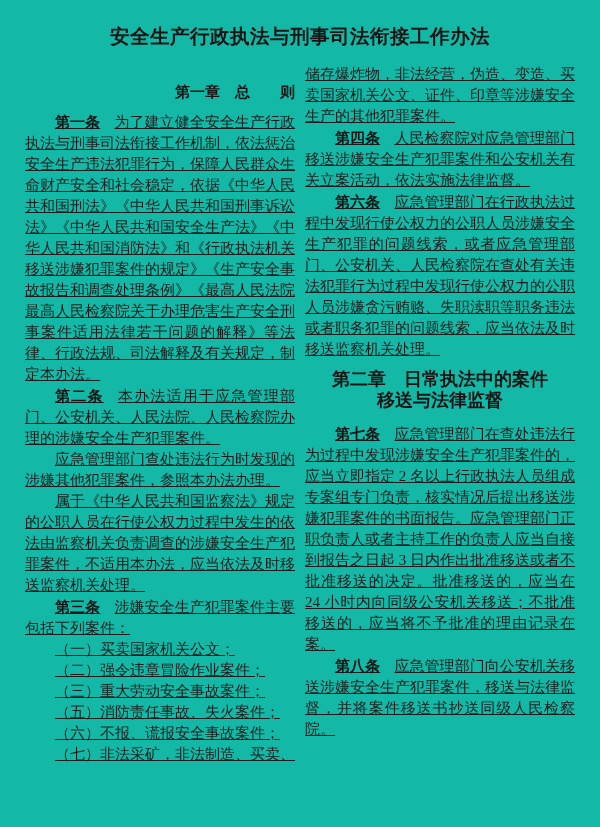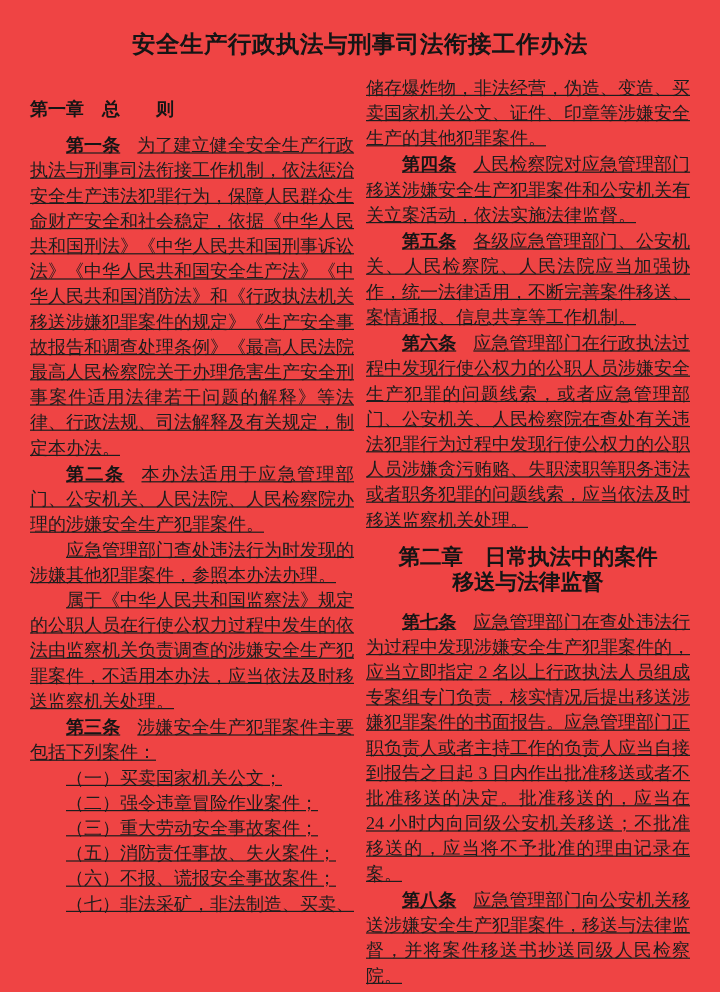--- a/index.html
+++ b/index.html
@@ -1,21 +1,21 @@
 <!DOCTYPE html>
 <html><head>
 <meta charset="utf-8">
 <style>
   html, body { margin: 0; padding: 0; background: #ffffff; }
   .page {
     position: relative;
     width: 600px;
     height: 827px;
     box-sizing: border-box;
-    background: #ef4444;
+    background: #14b8a6;
     color: #1d1d1d;
     padding: 20px 25px 0 25px;
     overflow: hidden;
     font-family: "Liberation Serif", serif;
   }
   .title {
     font-size: 19.5px;
     font-weight: 700;
     text-align: center;
     margin: 3px 0 0 0;
@@ -30,21 +30,21 @@
   .col {
     width: 270px;
     font-size: 15px;
     line-height: 21px;
     text-align: justify;
     color: #1d1d1d;
   }
   .chapter1 {
     font-size: 15px;
     font-weight: 700;
-    text-align: left;
+    text-align: right;
     margin: 17px 0 9px 0;
     font-family: "Liberation Sans", sans-serif;
     color: #151515;
   }
   .chapter2 {
     font-size: 18px;
     font-weight: 700;
     text-align: center;
     margin: 9px 0 12px 0;
     line-height: 21px;
@@ -91,21 +91,20 @@
       <p class="para"><span class="txt">（六）不报、谎报安全事故案件；</span></p>
       <p class="para"><span class="txt">（七）非法采矿，非法制造、买卖、</span></p>
     </div>
 
     <div class="col">
 
       <p class="para noindent"><span class="txt">储存爆炸物，非法经营，伪造、变造、买卖国家机关公文、证件、印章等涉嫌安全生产的其他犯罪案件。</span></p>
 
       <p class="para"><span class="lbl">第四条</span><span class="txt">人民检察院对应急管理部门移送涉嫌安全生产犯罪案件和公安机关有关立案活动，依法实施法律监督。</span></p>
 
-      <p class="para"><span class="lbl">第五条</span><span class="txt">各级应急管理部门、公安机关、人民检察院、人民法院应当加强协作，统一法律适用，不断完善案件移送、案情通报、信息共享等工作机制。</span></p>
 
       <p class="para"><span class="lbl">第六条</span><span class="txt">应急管理部门在行政执法过程中发现行使公权力的公职人员涉嫌安全生产犯罪的问题线索，或者应急管理部门、公安机关、人民检察院在查处有关违法犯罪行为过程中发现行使公权力的公职人员涉嫌贪污贿赂、失职渎职等职务违法或者职务犯罪的问题线索，应当依法及时移送监察机关处理。</span></p>
 
       <div class="chapter2">
         <div>第二章　日常执法中的案件</div>
         <div>移送与法律监督</div>
       </div>
 
       <p class="para"><span class="lbl">第七条</span><span class="txt">应急管理部门在查处违法行为过程中发现涉嫌安全生产犯罪案件的，应当立即指定 2 名以上行政执法人员组成专案组专门负责，核实情况后提出移送涉嫌犯罪案件的书面报告。应急管理部门正职负责人或者主持工作的负责人应当自接到报告之日起 3 日内作出批准移送或者不批准移送的决定。批准移送的，应当在 24 小时内向同级公安机关移送；不批准移送的，应当将不予批准的理由记录在案。</span></p>
 

